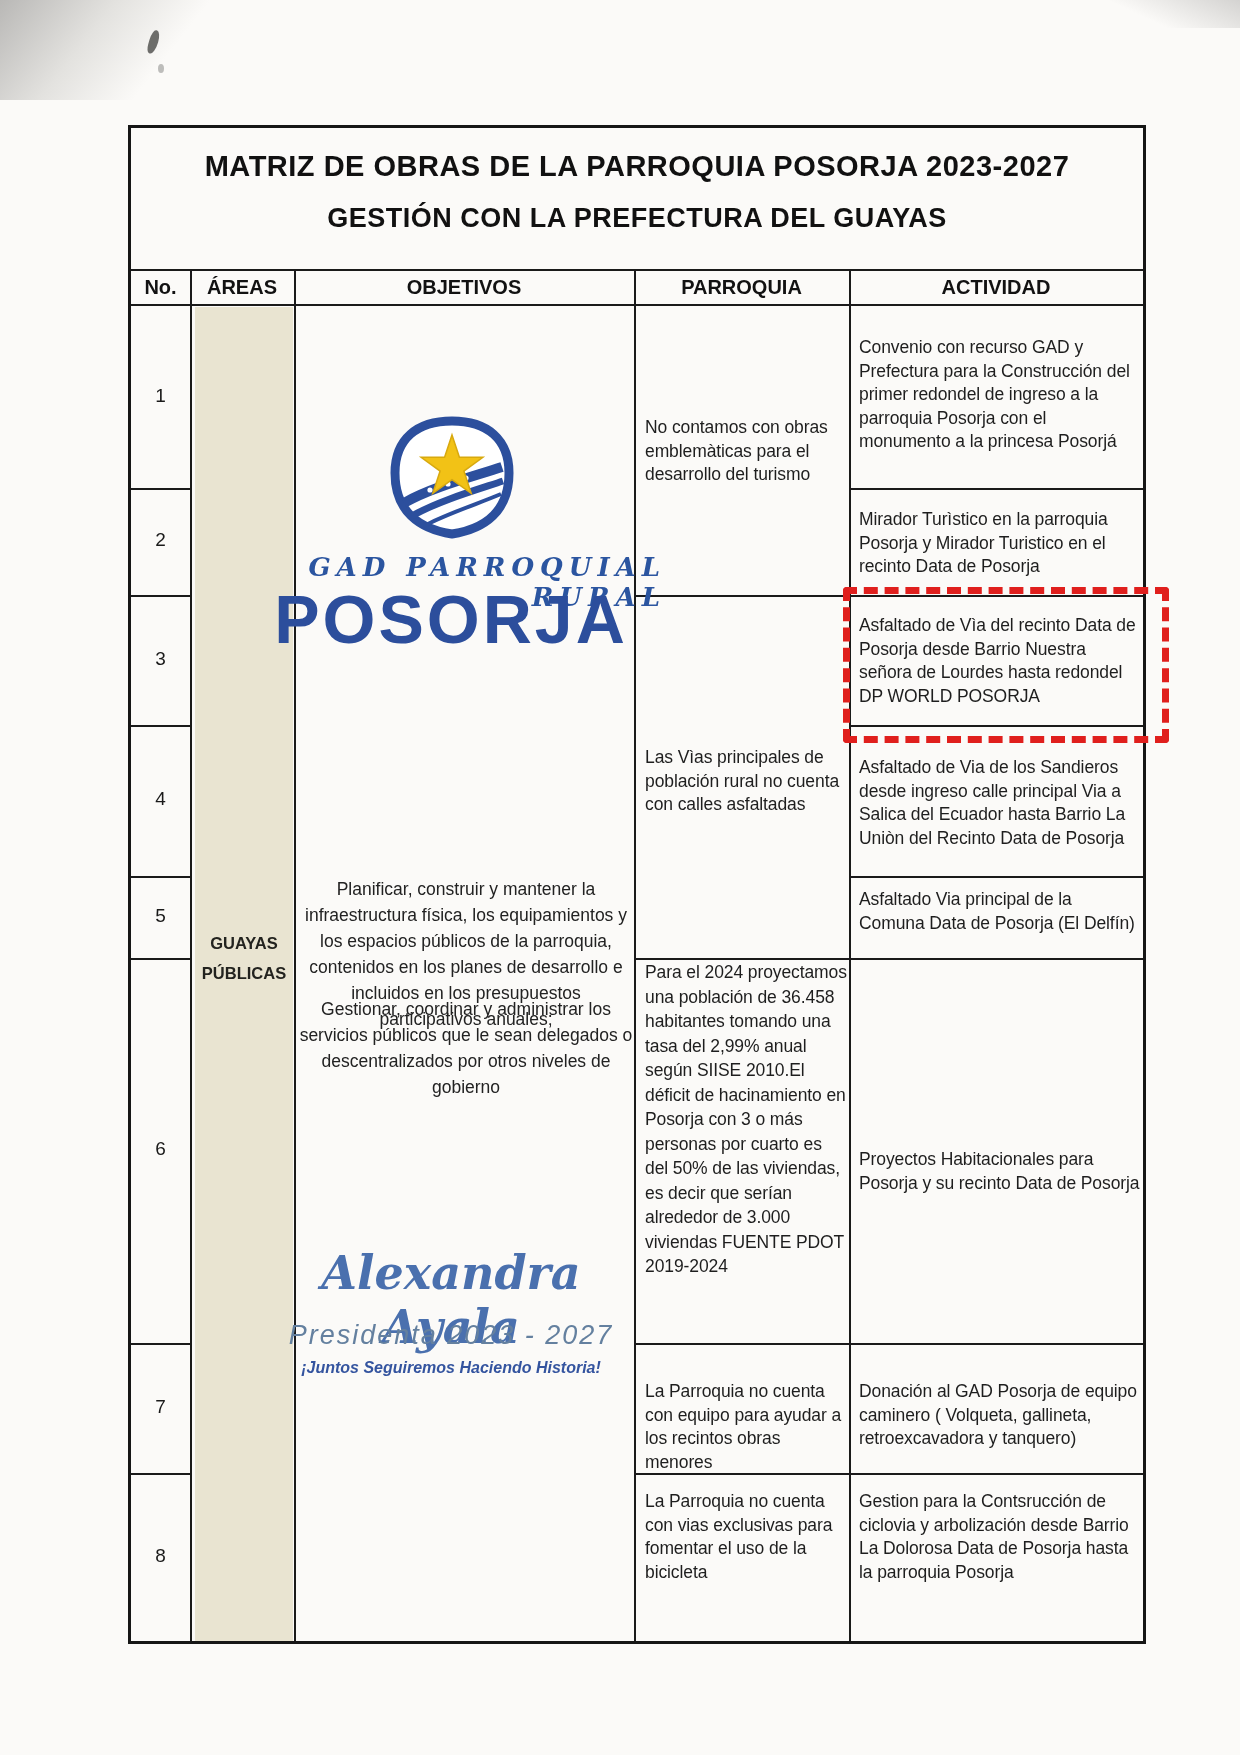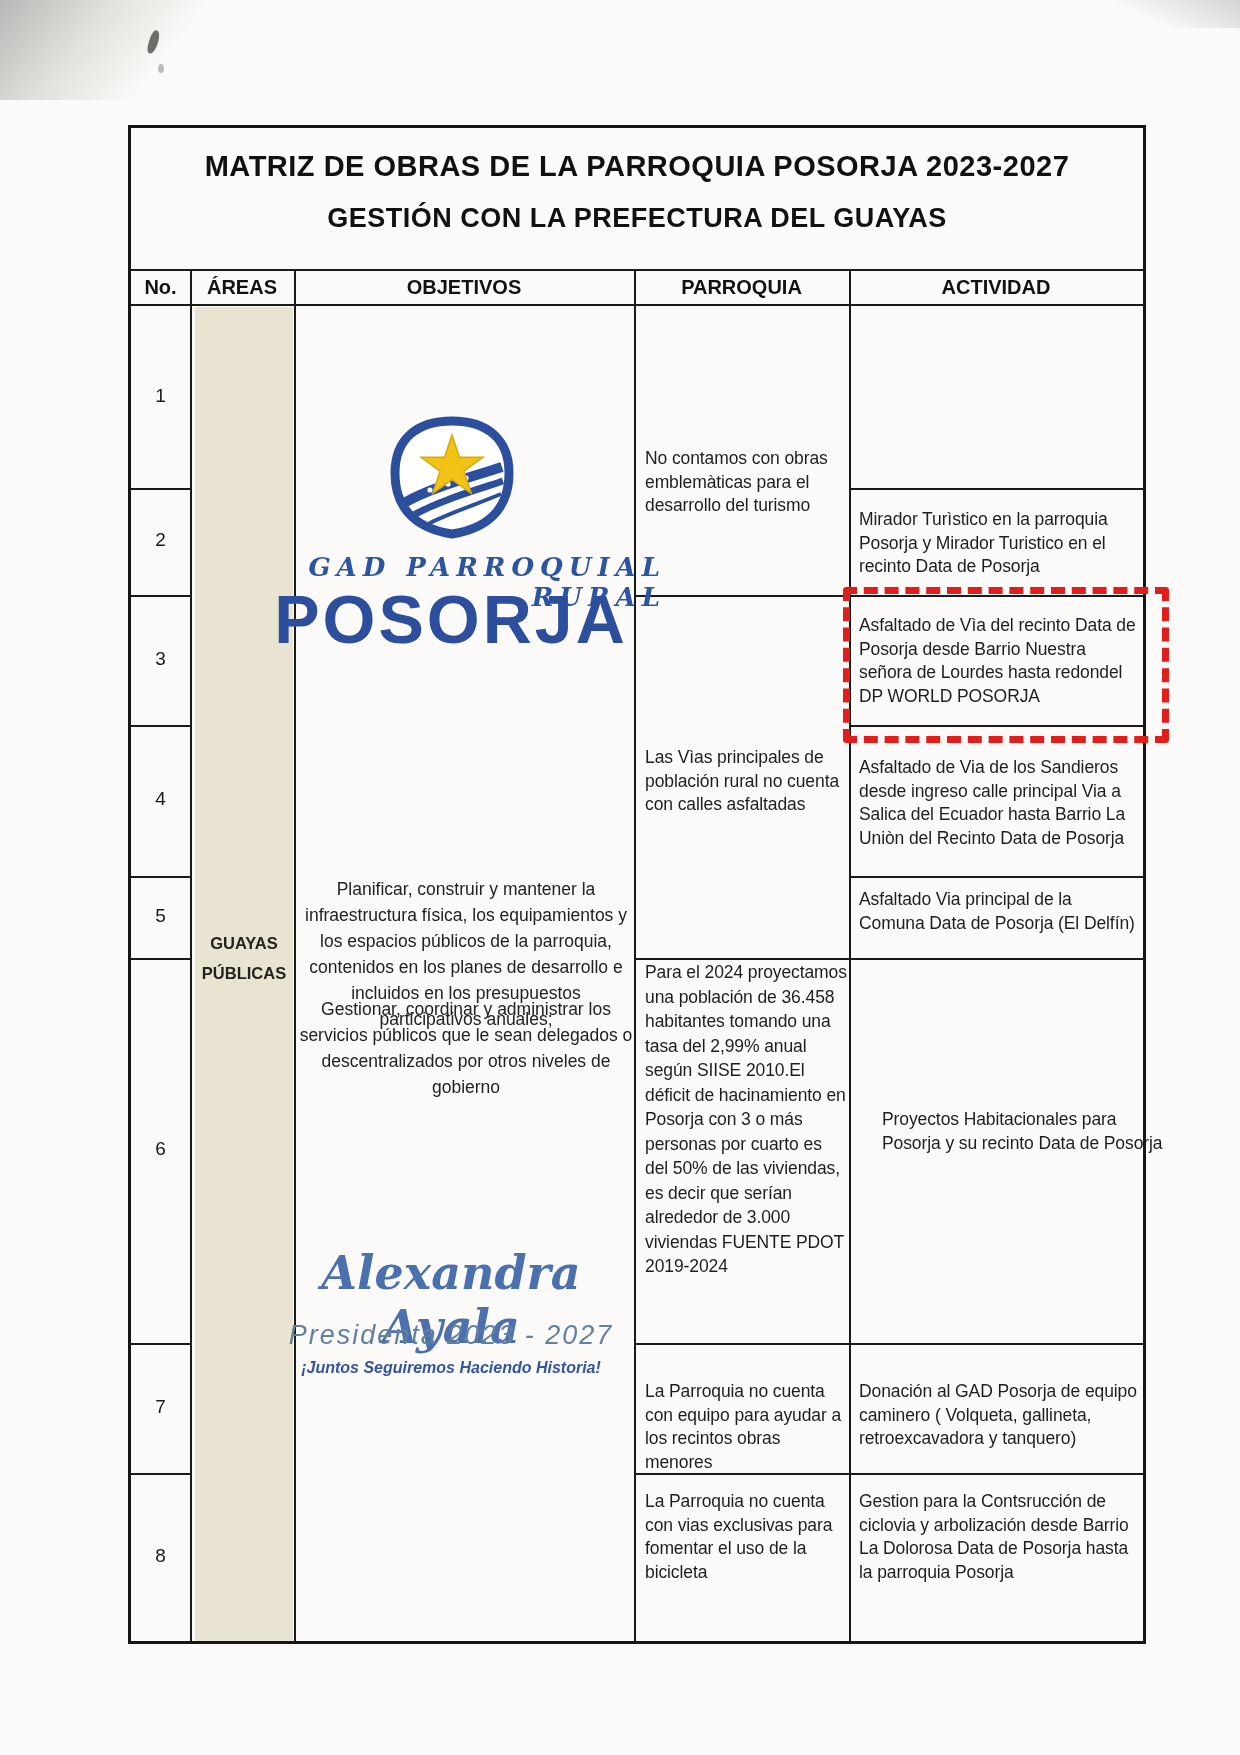--- a/index.html
+++ b/index.html
@@ -118,30 +118,31 @@
     <div class="brandline" style="left:105px;top:424px;width:430px;">GAD PARROQUIAL RURAL</div>
     <div class="brandname" style="left:105px;top:452px;width:430px;">POSORJA</div>
 
     <div class="objpar" style="left:168px;top:718px;width:334px;margin-top:30px;">Planificar, construir y mantener la infraestructura física, los equipamientos y los espacios públicos de la parroquia, contenidos en los planes de desarrollo e incluidos en los presupuestos participativos anuales;</div>
     <div class="objpar" style="left:168px;top:868px;width:334px;">Gestionar, coordinar y administrar los servicios públicos que le sean delegados o descentralizados por otros niveles de gobierno</div>
 
     <div class="sig-name" style="left:140px;top:1118px;width:360px;">Alexandra Ayala</div>
     <div class="sig-role" style="left:140px;top:1192px;width:360px;">Presidenta 2023 - 2027</div>
     <div class="sig-slogan" style="left:140px;top:1231px;width:360px;">¡Juntos Seguiremos Haciendo Historia!</div>
 
-    <div class="cell" style="left:514px;top:288px;width:200px;margin-top:31px;">No contamos con obras emblemàticas para el desarrollo del turismo</div>
+    <div class="cell" style="left:514px;top:288px;width:200px;">No contamos con obras emblemàticas para el desarrollo del turismo</div>
     <div class="cell" style="left:514px;top:618px;width:200px;">Las Vìas principales de población rural no cuenta con calles asfaltadas</div>
     <div class="cell ind3" style="left:514px;top:832px;width:203px;">Para el 2024 proyectamos una población de 36.458 habitantes tomando una tasa del 2,99% anual según SIISE 2010.El déficit de hacinamiento en Posorja con 3 o más personas por cuarto es del 50% de las viviendas, es decir que serían alrededor de 3.000 viviendas FUENTE PDOT 2019-2024</div>
     <div class="cell" style="left:514px;top:1252px;width:205px;">La Parroquia no cuenta con equipo para ayudar a los recintos obras menores</div>
     <div class="cell" style="left:514px;top:1362px;width:200px;">La Parroquia no cuenta con vias exclusivas para fomentar el uso de la bicicleta</div>
 
+    <div class="cell" style="left:728px;top:208px;width:280px;">Convenio con recurso GAD y Prefectura para la Construcción del primer redondel de ingreso a la parroquia Posorja con el monumento a la princesa Posorjá</div>
     <div class="cell" style="left:728px;top:380px;width:280px;">Mirador Turìstico en la parroquia Posorja y Mirador Turistico en el recinto Data de Posorja</div>
     <div class="cell" style="left:728px;top:486px;width:282px;">Asfaltado de Vìa del recinto Data de Posorja desde Barrio Nuestra señora de Lourdes hasta redondel DP WORLD POSORJA</div>
     <div class="cell" style="left:728px;top:628px;width:282px;">Asfaltado de Via de los Sandieros desde ingreso calle principal Via a Salica del Ecuador hasta Barrio La Uniòn del Recinto Data de Posorja</div>
     <div class="cell" style="left:728px;top:760px;width:282px;">Asfaltado Via principal de la Comuna Data de Posorja (El Delfín)</div>
-    <div class="cell" style="left:728px;top:980px;width:282px;margin-left:23px;">Proyectos Habitacionales para Posorja y su recinto Data de Posorja</div>
+    <div class="cell" style="left:728px;top:1020px;width:282px;">Proyectos Habitacionales para Posorja y su recinto Data de Posorja</div>
     <div class="cell" style="left:728px;top:1252px;width:282px;">Donación al GAD Posorja de equipo caminero ( Volqueta, gallineta, retroexcavadora y tanquero)</div>
     <div class="cell" style="left:728px;top:1362px;width:285px;">Gestion para la Contsrucción de ciclovia y arbolización desde Barrio La Dolorosa Data de Posorja hasta la parroquia Posorja</div>
 
     <div class="red-box" style="left:712px;top:459px;width:312px;height:142px;"></div>
 
   </div>
 </div>
 
 </body></html>

